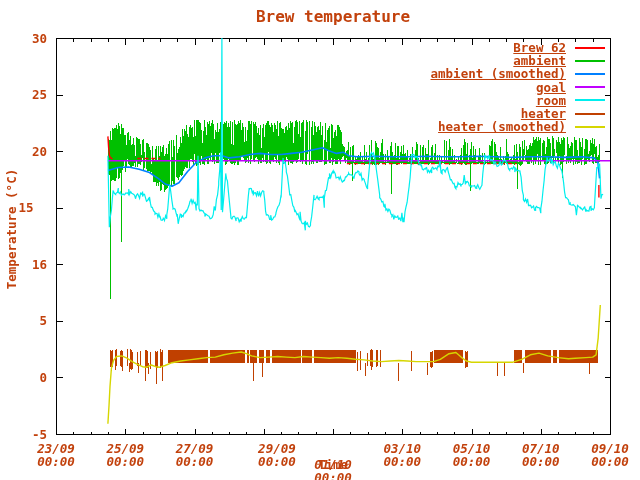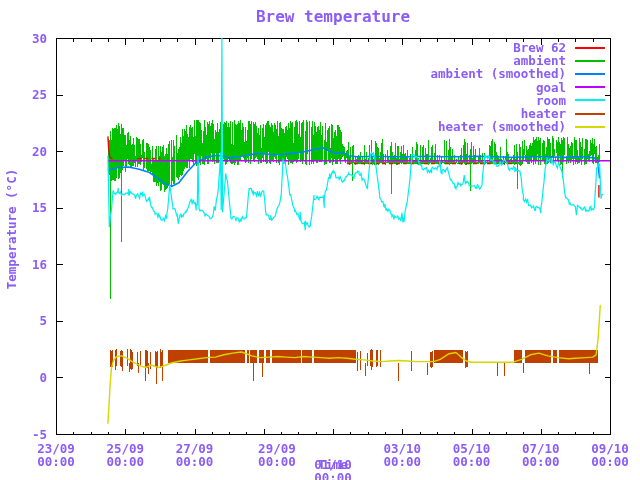--- a/index.html
+++ b/index.html
@@ -1,30 +1,30 @@
 <!DOCTYPE html>
 <html><head>
 <meta charset="utf-8">
 <style>
   html,body{margin:0;padding:0;background:#fff;}
   .chart{position:relative;width:640px;height:480px;background:#ffffff;
          font-family:"DejaVu Sans Mono","Liberation Mono",monospace;
-         font-weight:bold;color:#8b5cf6;overflow:hidden;}
+         font-weight:bold;color:#c2410c;overflow:hidden;}
   .title{position:absolute;top:9px;left:333px;transform:translateX(-50%);
          font-size:16px;line-height:16px;white-space:nowrap;}
   .ylabel{position:absolute;left:11px;top:229px;transform:translate(-50%,-50%) rotate(-90deg);
           font-size:12.5px;white-space:nowrap;}
   .xlabel{position:absolute;left:333px;top:458px;transform:translateX(-50%);
           font-size:12.5px;line-height:13px;white-space:nowrap;}
   svg#plot{position:absolute;left:0;top:0;}
   .ytick{position:absolute;width:42px;text-align:right;font-size:12.5px;line-height:13px;}
-  .xtick{position:absolute;width:64px;text-align:center;font-size:12.5px;line-height:13px;white-space:pre;}
+  .xtick{position:absolute;width:64px;text-align:center;font-size:12.5px;line-height:13px;white-space:pre;font-style:italic;}
   #legend{position:absolute;top:41px;right:35px;}
   .lrow{display:flex;align-items:center;justify-content:flex-end;height:13.2px;}
-  .lrow .lbl{font-size:12.5px;white-space:nowrap;margin-right:9px;}
+  .lrow .lbl{font-size:12.5px;white-space:nowrap;margin-right:9px;text-decoration:underline;}
   .lrow .sw{width:30px;height:2px;}
 </style>
 </head>
 <body>
 
 <div class="chart">
   <div class="title">Brew temperature</div>
   <div class="ylabel">Temperature (°C)</div>
   <svg id="plot" width="640" height="480">
       <g stroke="#000" stroke-width="1" shape-rendering="crispEdges" fill="none">
@@ -127,21 +127,21 @@
         <path d="M107.9,160.8L610.0,160.8" stroke="#c000ff" stroke-width="1.5"></path>
         <path d="M107.9,155.7L109.3,225.8L109.3,227.2L110.4,216.5L111.4,210.5L111.4,210.5L112.3,199.2L113.1,190.4L113.1,190.5L114.3,193.3L115.6,194.4L115.6,194.2L116.5,192.7L117.4,192.5L118.3,188.1L118.3,192.1L119.4,193.5L120.4,191.9L121.4,195.3L122.5,194.2L123.5,194.1L123.5,194.6L124.6,194.9L125.6,193.1L126.6,193.2L127.7,193.0L128.7,194.6L128.7,189.1L129.7,193.8L130.7,191.7L131.7,193.2L132.7,193.7L133.7,194.4L134.6,195.4L135.6,198.8L135.6,198.2L136.6,195.1L137.6,193.8L138.6,195.8L139.6,198.4L140.6,193.2L141.6,194.2L142.6,191.6L142.6,196.5L143.6,194.2L144.5,194.3L145.5,197.8L146.5,201.3L147.5,200.6L148.5,198.6L149.5,200.4L149.5,196.9L150.4,203.2L151.3,207.2L152.3,207.3L153.2,209.9L154.1,211.5L155.0,212.3L155.0,214.2L156.0,213.4L157.0,213.5L157.9,217.2L158.9,214.0L159.9,217.7L159.9,215.8L161.0,220.0L162.2,220.4L163.3,218.7L163.3,217.6L164.5,220.6L165.6,215.7L166.8,218.7L166.8,214.6L167.7,209.2L168.6,198.6L169.6,186.4L169.6,184.4L170.7,191.1L171.9,200.6L173.0,207.9L173.0,209.0L174.1,208.5L175.1,209.2L176.1,213.0L177.2,216.8L177.2,214.0L178.2,223.8L179.3,218.1L180.3,214.2L181.3,214.7L181.3,217.7L182.2,215.6L183.1,216.6L184.0,213.3L184.9,212.8L185.8,211.4L185.8,212.2L186.9,210.8L187.9,208.3L189.0,205.3L190.0,201.3L191.0,200.9L191.0,198.7L192.1,203.4L193.1,200.1L194.2,203.3L195.2,202.5L196.2,210.4L196.2,204.6L197.3,203.6L197.3,205.5L198.0,155.7L198.0,155.7L199.0,207.7L199.0,208.6L200.0,210.9L201.0,210.0L201.9,210.8L202.9,210.6L203.9,212.8L204.9,213.5L204.9,216.4L205.9,214.1L207.0,215.0L208.0,215.7L209.0,216.1L210.1,218.7L210.1,218.7L211.1,218.4L212.2,217.3L213.2,214.7L214.2,206.4L215.3,210.5L215.3,210.5L216.4,199.7L217.6,194.6L218.7,184.8L218.7,181.6L219.7,170.1L220.6,152.2L220.6,154.5L221.2,210.0L221.2,210.0L221.9,33.5L221.9,33.5L222.5,212.2L222.5,212.2L223.6,199.8L224.6,187.3L225.7,174.9L225.7,173.4L226.5,178.7L227.4,180.7L227.4,180.6L228.5,192.6L229.7,204.7L230.9,216.8L230.9,218.0L231.9,218.9L232.9,216.7L234.0,216.2L235.0,217.2L236.1,221.0L236.1,218.6L237.1,217.8L238.1,218.0L239.2,221.8L240.2,219.7L241.2,221.6L241.2,219.6L242.3,216.6L243.3,218.8L244.4,219.0L245.4,217.4L246.4,217.7L246.4,218.1L247.4,206.9L248.3,196.3L249.2,188.0L249.2,189.5L250.2,188.4L251.3,188.5L252.3,192.7L253.4,190.5L253.4,194.4L254.4,192.9L255.4,192.7L256.5,195.8L257.5,191.1L258.6,196.3L258.6,196.3L259.6,192.4L260.6,195.8L261.7,192.2L262.7,190.8L263.8,191.3L263.8,192.8L264.7,199.9L265.6,211.3L266.5,215.6L266.5,214.5L267.6,214.8L268.6,215.7L269.6,219.4L270.7,219.3L270.7,215.2L271.7,220.2L272.8,219.2L273.8,217.0L274.8,216.9L275.9,214.0L275.9,213.1L276.9,209.4L277.9,206.7L279.0,205.3L280.0,201.9L281.1,194.8L281.1,197.5L282.1,177.7L283.1,157.9L283.1,160.2L284.2,163.1L285.2,162.5L286.3,169.5L286.3,171.8L287.4,175.9L288.6,185.2L289.7,194.1L289.7,194.8L290.8,194.7L291.8,200.3L292.8,205.6L293.9,207.3L294.9,212.1L294.9,209.7L296.0,211.9L297.0,214.6L298.0,213.6L299.1,217.7L300.1,220.3L300.1,211.8L301.1,221.2L302.2,223.5L303.2,223.9L304.3,222.6L305.3,230.3L305.3,220.8L306.3,224.2L307.4,223.0L308.4,226.3L309.5,227.0L310.5,225.3L310.5,223.2L311.6,216.9L312.8,206.2L314.0,194.9L314.0,199.2L315.0,199.8L316.0,198.5L317.1,196.2L318.1,198.9L319.1,199.7L319.1,197.3L320.2,197.3L321.2,197.2L322.3,197.6L323.3,196.1L324.3,207.8L324.3,198.2L325.4,190.8L326.4,190.4L327.5,183.6L328.5,177.8L329.5,178.1L329.5,173.4L330.7,177.5L331.8,173.0L333.0,171.1L333.0,173.4L334.0,171.5L335.1,173.4L336.1,178.0L337.2,177.5L338.2,177.4L338.2,176.6L339.2,179.3L340.3,176.7L341.3,180.1L342.3,182.0L343.4,181.2L343.4,180.5L344.4,180.6L345.5,176.8L346.5,176.9L347.5,175.0L348.6,174.4L348.6,173.1L349.6,174.8L350.7,174.9L351.7,174.8L352.7,176.1L353.8,178.3L353.8,178.8L354.8,174.4L355.9,172.5L356.9,172.7L357.9,170.9L359.0,171.7L359.0,173.8L360.0,175.3L361.0,173.4L362.1,180.1L363.1,178.4L364.2,179.4L364.2,180.1L365.3,183.1L366.5,187.0L367.6,189.0L367.6,185.8L368.5,176.8L369.5,166.1L370.4,154.9L370.4,155.0L371.4,152.5L372.5,154.4L373.5,153.0L374.5,158.0L374.5,155.7L375.6,163.6L376.6,171.5L377.7,179.4L378.7,187.3L379.7,195.3L379.7,197.7L380.8,199.1L381.8,202.0L382.9,201.4L383.9,206.5L384.9,207.3L384.9,203.8L385.9,210.2L386.9,209.0L387.9,211.5L388.9,209.2L389.9,210.3L390.9,214.0L391.9,215.1L391.9,216.3L392.9,214.8L393.8,219.4L394.8,215.9L395.8,217.3L396.8,217.2L397.8,216.0L398.8,219.8L398.8,218.5L399.8,218.1L400.9,221.1L401.9,212.8L402.9,222.2L404.0,217.3L404.0,222.1L405.0,211.9L406.1,206.5L407.1,202.5L408.1,194.2L409.2,186.0L409.2,185.6L410.1,177.7L411.0,165.4L411.9,157.2L411.9,154.6L413.0,154.4L414.0,154.7L415.1,157.6L416.1,156.8L416.1,156.6L417.1,156.8L418.2,160.2L419.2,164.8L420.3,164.1L421.3,166.2L421.3,164.4L422.3,169.1L423.4,169.9L424.4,168.7L425.4,169.1L426.5,166.9L426.5,167.0L427.5,172.2L428.6,170.3L429.6,172.5L430.6,170.4L431.7,172.9L431.7,168.2L432.7,167.2L433.8,169.1L434.8,168.5L435.8,167.9L436.9,169.5L436.9,169.3L437.9,166.2L439.0,166.8L440.0,160.7L441.0,172.6L442.1,173.6L442.1,170.6L443.1,169.5L444.1,170.0L445.2,172.1L446.2,169.4L447.3,167.9L447.3,166.9L448.3,172.0L449.3,175.4L450.4,179.8L451.4,179.7L451.4,179.7L452.3,182.1L453.2,183.8L454.1,183.3L455.0,187.5L455.9,188.7L455.9,186.5L457.0,186.9L458.0,182.7L459.0,184.4L460.1,183.7L461.1,186.6L461.1,184.5L462.2,184.4L463.2,183.1L464.2,175.2L465.3,183.4L466.3,181.2L466.3,182.5L467.3,181.3L468.4,182.5L469.4,185.9L470.5,186.0L471.5,186.9L471.5,185.7L472.5,186.0L473.6,186.0L474.6,185.5L475.7,188.1L476.7,188.3L476.7,186.6L477.7,184.7L478.8,187.5L479.8,189.3L480.8,187.3L481.9,185.3L481.9,185.7L482.8,173.8L483.7,165.4L484.7,161.4L484.7,154.7L485.7,157.5L486.7,156.6L487.8,158.8L488.8,156.1L488.8,155.3L489.9,158.8L490.9,160.3L491.9,159.6L493.0,160.8L494.0,164.0L494.0,164.0L495.0,161.8L496.1,164.1L497.1,166.5L498.2,166.0L499.2,164.7L499.2,164.0L500.2,161.7L501.3,165.0L502.3,164.1L503.4,160.4L504.4,160.3L504.4,160.1L505.4,160.5L506.5,163.0L507.5,164.0L508.5,168.8L509.6,170.2L509.6,168.9L510.6,168.8L511.7,168.1L512.7,169.2L513.7,166.5L514.8,168.2L514.8,172.0L515.8,168.5L516.9,170.7L517.9,170.2L518.9,170.9L520.0,171.0L520.0,171.9L521.1,177.2L522.3,190.7L523.4,195.3L523.4,199.7L524.5,201.4L525.5,198.9L526.6,202.3L527.6,199.0L528.6,206.2L528.6,204.9L529.6,205.5L530.6,205.2L531.6,207.8L532.6,207.1L533.6,206.0L534.6,210.3L535.6,210.4L535.6,207.6L536.6,206.5L537.6,207.6L538.7,207.5L539.7,208.1L540.8,213.2L540.8,208.6L541.9,201.7L543.1,189.8L544.2,180.0L544.2,179.4L545.1,169.3L546.1,163.6L547.0,159.6L547.0,157.3L548.0,160.8L549.1,160.7L550.1,158.6L551.1,158.6L551.1,163.9L552.2,159.3L553.2,164.8L554.3,162.3L555.3,161.8L556.3,165.8L556.3,165.9L557.4,168.2L558.4,163.3L559.4,164.6L560.5,168.4L561.5,170.4L561.5,168.9L562.6,175.1L563.6,182.6L564.6,192.1L565.7,198.2L565.7,197.4L566.6,197.8L567.5,198.9L568.4,199.8L569.3,204.0L570.2,203.2L570.2,204.5L571.2,205.0L572.3,205.1L573.3,204.5L574.3,205.6L575.4,206.8L575.4,206.8L576.4,215.1L577.5,205.4L578.5,206.2L579.5,207.4L580.6,208.4L580.6,207.7L581.6,208.7L582.6,210.0L583.7,208.0L584.7,207.0L585.8,211.7L585.8,208.9L586.8,210.9L587.8,210.6L588.9,211.2L589.9,206.9L591.0,206.4L591.0,210.8L592.1,208.8L593.3,209.8L594.4,207.7L594.4,206.6L595.6,186.8L596.8,167.0L596.8,167.6L597.8,167.9L598.7,163.9L599.6,165.2L599.6,163.6L601.0,198.8L601.0,198.1L602.0,194.7L603.1,194.2" stroke="#00eeee" stroke-width="1.2"></path>
         <path d="M168.5,363.3V349.7M169.5,363.3V349.7M170.5,363.3V349.7M171.5,363.3V349.7M172.5,363.3V349.7M173.5,363.3V349.7M174.5,363.3V349.7M175.5,363.3V349.7M176.5,363.3V349.7M177.5,363.3V349.7M178.5,363.3V349.7M179.5,363.3V349.7M180.5,363.3V349.7M181.5,363.3V349.7M182.5,363.3V349.7M183.5,363.3V349.7M184.5,363.3V349.7M185.5,363.3V349.7M186.5,363.3V349.7M187.5,363.3V349.7M188.5,363.3V349.7M189.5,363.3V349.7M190.5,363.3V349.7M191.5,363.3V349.7M192.5,363.3V349.7M193.5,363.3V349.7M194.5,363.3V349.7M195.5,363.3V349.7M196.5,363.3V349.7M197.5,363.3V349.7M198.5,363.3V349.7M199.5,363.3V349.7M200.5,363.3V349.7M201.5,363.3V349.7M202.5,363.3V349.7M203.5,363.3V349.7M204.5,363.3V349.7M205.5,363.3V349.7M206.5,363.3V349.7M207.5,363.3V349.7M210.5,363.3V349.7M211.5,363.3V349.7M212.5,363.3V349.7M213.5,363.3V349.7M214.5,363.3V349.7M215.5,363.3V349.7M216.5,363.3V349.7M217.5,363.3V349.7M218.5,363.3V349.7M219.5,363.3V349.7M220.5,363.3V349.7M221.5,363.3V349.7M222.5,363.3V349.7M223.5,363.3V349.7M224.5,363.3V349.7M225.5,363.3V349.7M226.5,363.3V349.7M227.5,363.3V349.7M228.5,363.3V349.7M229.5,363.3V349.7M230.5,363.3V349.7M231.5,363.3V349.7M232.5,363.3V349.7M233.5,363.3V349.7M234.5,363.3V349.7M235.5,363.3V349.7M236.5,363.3V349.7M237.5,363.3V349.7M238.5,363.3V349.7M239.5,363.3V349.7M240.5,363.3V349.7M241.5,363.3V349.7M242.5,363.3V349.7M243.5,363.3V349.7M244.5,363.3V349.7M247.5,363.3V349.7M248.5,363.3V349.7M250.5,363.3V349.7M251.5,363.3V349.7M252.5,363.3V349.7M253.5,363.3V349.7M254.5,363.3V349.7M255.5,363.3V349.7M256.5,363.3V349.7M259.5,363.3V349.7M260.5,363.3V349.7M261.5,363.3V349.7M262.5,363.3V349.7M263.5,363.3V349.7M266.5,363.3V349.7M267.5,363.3V349.7M268.5,363.3V349.7M269.5,363.3V349.7M272.5,363.3V349.7M273.5,363.3V349.7M274.5,363.3V349.7M275.5,363.3V349.7M276.5,363.3V349.7M277.5,363.3V349.7M278.5,363.3V349.7M279.5,363.3V349.7M280.5,363.3V349.7M281.5,363.3V349.7M282.5,363.3V349.7M283.5,363.3V349.7M284.5,363.3V349.7M285.5,363.3V349.7M286.5,363.3V349.7M287.5,363.3V349.7M288.5,363.3V349.7M289.5,363.3V349.7M290.5,363.3V349.7M291.5,363.3V349.7M292.5,363.3V349.7M293.5,363.3V349.7M294.5,363.3V349.7M295.5,363.3V349.7M296.5,363.3V349.7M297.5,363.3V349.7M298.5,363.3V349.7M299.5,363.3V349.7M300.5,363.3V349.7M302.5,363.3V349.7M303.5,363.3V349.7M304.5,363.3V349.7M305.5,363.3V349.7M306.5,363.3V349.7M307.5,363.3V349.7M308.5,363.3V349.7M309.5,363.3V349.7M310.5,363.3V349.7M311.5,363.3V349.7M314.5,363.3V349.7M315.5,363.3V349.7M316.5,363.3V349.7M317.5,363.3V349.7M318.5,363.3V349.7M319.5,363.3V349.7M320.5,363.3V349.7M321.5,363.3V349.7M322.5,363.3V349.7M323.5,363.3V349.7M324.5,363.3V349.7M325.5,363.3V349.7M326.5,363.3V349.7M327.5,363.3V349.7M328.5,363.3V349.7M329.5,363.3V349.7M330.5,363.3V349.7M331.5,363.3V349.7M332.5,363.3V349.7M333.5,363.3V349.7M334.5,363.3V349.7M335.5,363.3V349.7M336.5,363.3V349.7M337.5,363.3V349.7M338.5,363.3V349.7M339.5,363.3V349.7M340.5,363.3V349.7M341.5,363.3V349.7M342.5,363.3V349.7M343.5,363.3V349.7M344.5,363.3V349.7M345.5,363.3V349.7M346.5,363.3V349.7M347.5,363.3V349.7M348.5,363.3V349.7M349.5,363.3V349.7M350.5,363.3V349.7M351.5,363.3V349.7M352.5,363.3V349.7M353.5,363.3V349.7M354.5,363.3V349.7M355.5,363.3V349.7M434.5,363.3V349.7M435.5,363.3V349.7M436.5,363.3V349.7M437.5,363.3V349.7M438.5,363.3V349.7M439.5,363.3V349.7M440.5,363.3V349.7M441.5,363.3V349.7M442.5,363.3V349.7M443.5,363.3V349.7M444.5,363.3V349.7M445.5,363.3V349.7M446.5,363.3V349.7M447.5,363.3V349.7M448.5,363.3V349.7M449.5,363.3V349.7M450.5,363.3V349.7M451.5,363.3V349.7M452.5,363.3V349.7M453.5,363.3V349.7M454.5,363.3V349.7M455.5,363.3V349.7M456.5,363.3V349.7M457.5,363.3V349.7M458.5,363.3V349.7M459.5,363.3V349.7M460.5,363.3V349.7M461.5,363.3V349.7M462.5,363.3V349.7M514.5,363.3V349.7M515.5,363.3V349.7M516.5,363.3V349.7M517.5,363.3V349.7M518.5,363.3V349.7M519.5,363.3V349.7M520.5,363.3V349.7M521.5,363.3V349.7M525.5,363.3V349.7M526.5,363.3V349.7M527.5,363.3V349.7M528.5,363.3V349.7M529.5,363.3V349.7M530.5,363.3V349.7M531.5,363.3V349.7M532.5,363.3V349.7M533.5,363.3V349.7M534.5,363.3V349.7M535.5,363.3V349.7M536.5,363.3V349.7M537.5,363.3V349.7M538.5,363.3V349.7M539.5,363.3V349.7M540.5,363.3V349.7M541.5,363.3V349.7M542.5,363.3V349.7M543.5,363.3V349.7M544.5,363.3V349.7M545.5,363.3V349.7M546.5,363.3V349.7M547.5,363.3V349.7M548.5,363.3V349.7M549.5,363.3V349.7M550.5,363.3V349.7M553.5,363.3V349.7M554.5,363.3V349.7M555.5,363.3V349.7M556.5,363.3V349.7M559.5,363.3V349.7M560.5,363.3V349.7M561.5,363.3V349.7M562.5,363.3V349.7M563.5,363.3V349.7M564.5,363.3V349.7M565.5,363.3V349.7M566.5,363.3V349.7M567.5,363.3V349.7M568.5,363.3V349.7M569.5,363.3V349.7M570.5,363.3V349.7M571.5,363.3V349.7M572.5,363.3V349.7M573.5,363.3V349.7M574.5,363.3V349.7M575.5,363.3V349.7M576.5,363.3V349.7M577.5,363.3V349.7M578.5,363.3V349.7M579.5,363.3V349.7M580.5,363.3V349.7M581.5,363.3V349.7M582.5,363.3V349.7M583.5,363.3V349.7M584.5,363.3V349.7M585.5,363.3V349.7M586.5,363.3V349.7M587.5,363.3V349.7M588.5,363.3V349.7M589.5,363.3V349.7M590.5,363.3V349.7M591.5,363.3V349.7M592.5,363.3V349.7M593.5,363.3V349.7M594.5,363.3V349.7M595.5,363.3V349.7M596.5,363.3V349.7M597.5,363.3V349.7M110.5,367.3V350.0M111.5,370.8V350.9M112.5,366.8V349.7M115.5,370.2V350.0M116.5,366.2V349.2M120.5,366.0V350.8M121.5,367.2V349.7M122.5,370.8V351.2M127.5,366.4V349.4M130.5,369.1V349.3M131.5,369.7V349.7M132.5,369.2V351.8M137.5,366.3V351.8M140.5,366.3V351.3M145.5,367.3V350.2M146.5,367.5V350.3M147.5,368.4V351.2M150.5,368.8V351.6M155.5,367.0V350.9M156.5,369.0V351.9M157.5,368.1V351.0M160.5,367.7V349.4M161.5,365.9V351.6M162.5,367.3V350.2M357.5,370.8V351.7M360.5,369.9V350.8M367.5,366.4V352.5M370.5,365.9V349.7M371.5,370.2V349.3M372.5,366.9V349.9M376.5,367.4V350.2M377.5,365.9V350.1M380.5,367.3V350.2M411.5,370.5V351.0M430.5,367.4V351.9M431.5,368.0V351.8M432.5,366.9V351.2M465.5,367.8V351.4M466.5,367.1V352.1M467.5,367.4V351.3M129.5,363.3V371.8M138.5,363.3V372.9M145.5,363.3V380.8M148.5,363.3V374.0M156.5,363.3V383.7M162.5,363.3V380.8M253.5,363.3V380.8M262.5,363.3V377.4M365.5,363.3V375.7M398.5,363.3V381.4M427.5,363.3V375.2M497.5,363.3V376.3M504.5,363.3V376.3M523.5,363.3V372.9M589.5,363.3V374.0" stroke="#c04000" stroke-width="1.3" shape-rendering="crispEdges"></path>
         <path d="M107.9,423.8L109.0,405.7L110.0,386.5L111.4,368.4L113.5,360.5L116.6,356.5L121.8,355.9L127.0,358.2L132.2,361.6L137.4,364.4L142.6,366.7L146.7,367.2L151.2,365.0L155.7,366.7L159.9,367.2L165.1,365.5L172.0,362.7L180.7,361.0L189.3,359.9L198.0,358.8L206.6,357.6L215.3,357.1L223.9,354.8L232.6,353.1L241.2,352.0L246.4,353.7L251.6,355.9L260.3,357.6L268.9,357.1L277.6,356.5L286.3,357.1L294.9,357.6L303.6,356.5L312.2,357.1L320.9,357.6L329.5,358.2L338.2,357.6L346.9,358.2L355.5,359.3L364.2,359.9L372.8,361.0L381.5,361.6L390.1,361.0L398.8,360.5L407.4,361.0L416.1,361.6L424.8,361.6L433.4,361.6L440.3,359.3L449.0,353.7L455.9,352.5L461.1,357.1L466.3,361.0L471.5,362.2L485.4,362.2L499.2,362.2L513.0,362.2L521.7,359.3L530.4,354.8L539.0,353.1L547.7,355.9L558.1,357.6L568.5,358.8L575.4,358.2L585.8,357.6L592.7,357.1L596.1,354.8L598.2,337.8L600.3,305.0" stroke="#d6d600" stroke-width="1.4" stroke-linejoin="round"></path>
       </g>
     </svg>
   <div id="yticks">
       <div class="ytick" style="left: 5px; top: 31.5px;">30</div>
       <div class="ytick" style="left: 5px; top: 88.0714px;">25</div>
       <div class="ytick" style="left: 5px; top: 144.643px;">20</div>
-      <div class="ytick" style="left: 5px; top: 201.214px;">15</div>
+      <div class="ytick" style="left: 5px; top: 201.214px; text-align: center;">15</div>
       <div class="ytick" style="left: 5px; top: 257.786px;">16</div>
       <div class="ytick" style="left: 5px; top: 314.357px;">5</div>
       <div class="ytick" style="left: 5px; top: 370.929px;">0</div>
       <div class="ytick" style="left: 5px; top: 427.5px;">-5</div>
     </div>
   <div id="xticks">
       <div class="xtick" style="left: 24px; top: 442px;">23/09
 00:00</div>
       <div class="xtick" style="left: 93.25px; top: 442px;">25/09
 00:00</div>

